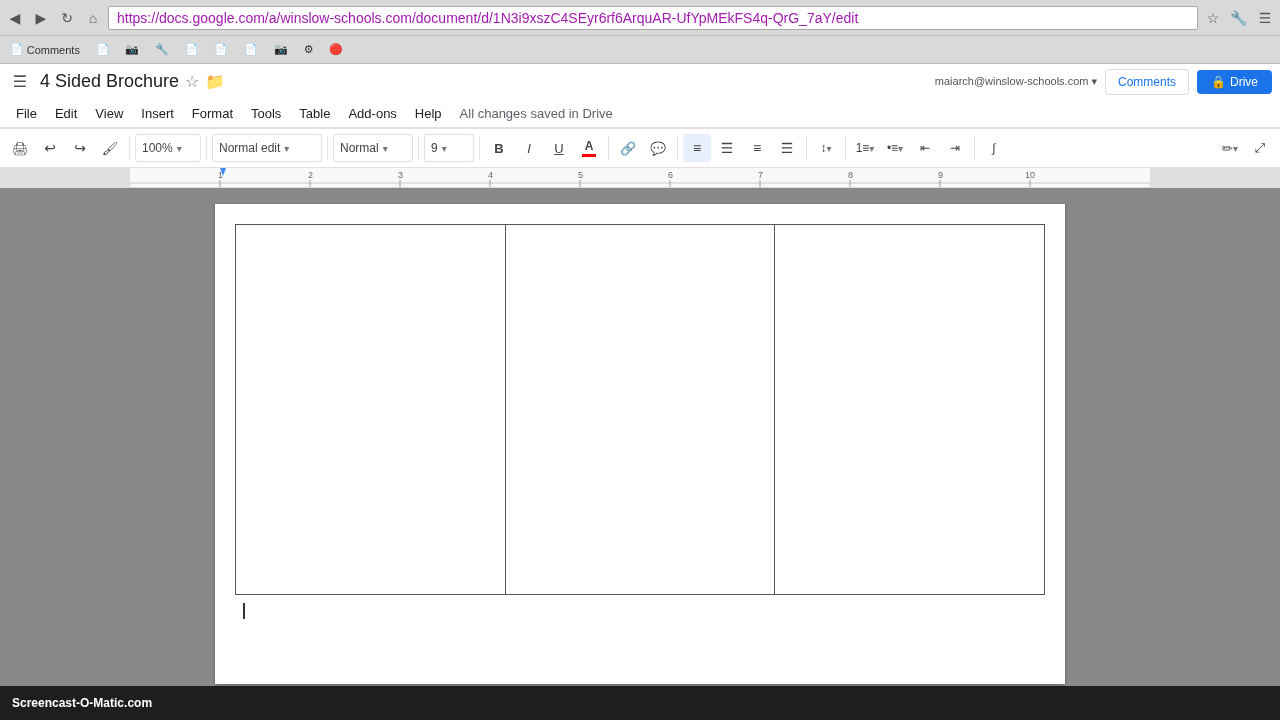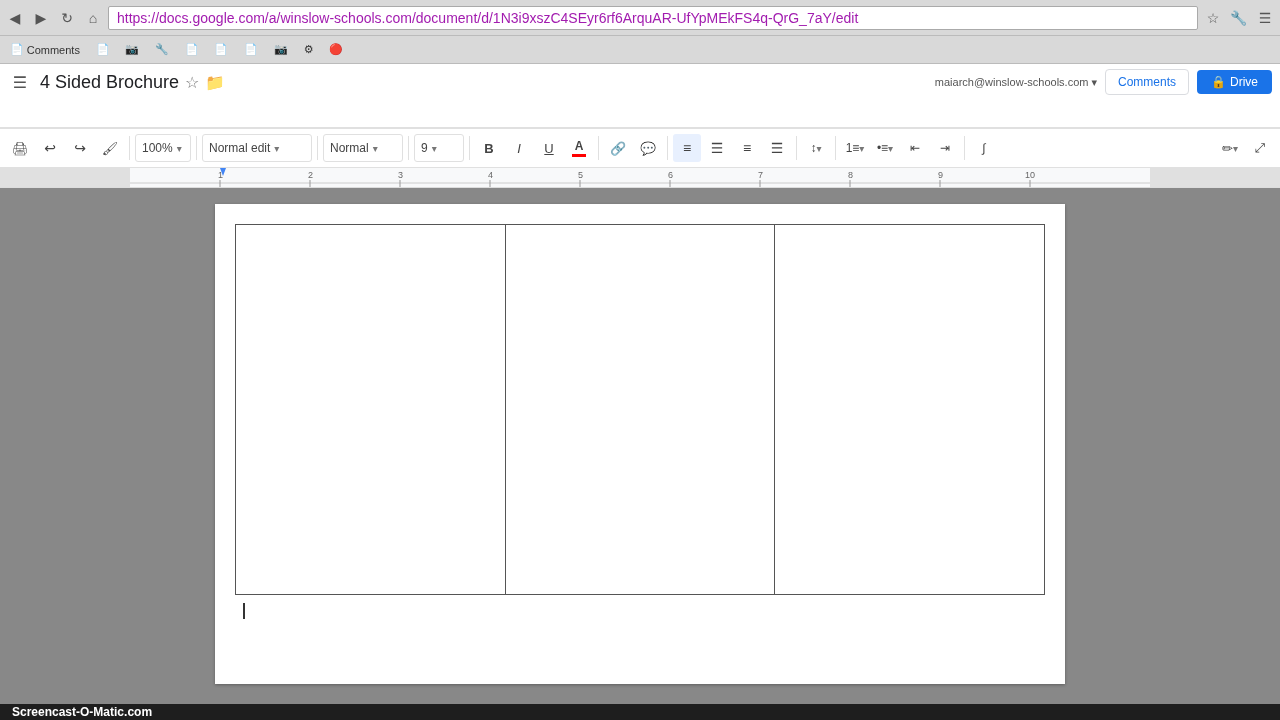--- a/index.html
+++ b/index.html
@@ -52,40 +52,40 @@
     
     .toolbar { height: 40px; background: white; border-bottom: 1px solid #e0e0e0; display: flex; align-items: center; padding: 0 6px; gap: 2px; border-top: 1px solid #e0e0e0; }
 
     .toolbar-btn { width: 28px; height: 28px; border: none; background: transparent; cursor: pointer; display: flex; align-items: center; justify-content: center; font-size: 13px; color: #444; border-radius: 3px; }
     .toolbar-btn.active { background: #e8f0fe; }
 
     .toolbar-separator { width: 1px; height: 24px; background: #e0e0e0; margin: 0 3px; }
 
     .toolbar-dropdown { height: 28px; border: 1px solid #e0e0e0; border-radius: 3px; background: white; display: flex; align-items: center; padding: 0 6px; gap: 4px; cursor: pointer; font-size: 12px; color: #444; white-space: nowrap; }
 
-    .zoom-dropdown { width: 56px; }
+    .zoom-dropdown { width: 66px; }
     .style-dropdown { width: 110px; }
     .font-dropdown { width: 80px; }
     .size-dropdown { width: 50px; }
 
     
     .ruler { height: 20px; background: #f8f8f8; border-bottom: 1px solid #ddd; position: relative; overflow: hidden; }
 
     
     .main-content { flex: 1; display: flex; overflow: hidden; background: #888; }
 
     .left-sidebar { width: 130px; background: #888; flex-shrink: 0; }
     .right-sidebar { width: 130px; background: #888; flex-shrink: 0; }
 
     .page-area { flex: 1; background: #888; display: flex; align-items: flex-start; justify-content: center; padding-top: 16px; overflow: auto; }
 
     .page { width: 850px; min-height: 480px; background: white; box-shadow: 0 1px 3px rgba(0,0,0,0.3); position: relative; padding: 20px; }
 
     
-    .bottom-bar { height: 16px; background: #1e1e1e; display: flex; align-items: center; padding: 0 12px; }
+    .bottom-bar { height: 34px; background: #1e1e1e; display: flex; align-items: center; padding: 0 12px; }
     .bottom-text { font-size: 12px; color: white; font-weight: bold; }
     .icon-bold { font-weight: bold; font-size: 13px; }
     .icon-italic { font-style: italic; font-size: 13px; }
     .icon-underline { text-decoration: underline; font-size: 13px; }
     .chevron { font-size: 10px; color: #777; }
 
     .toolbar-text-color { display: flex; flex-direction: column; align-items: center; gap: 1px; }
     .toolbar-text-color .letter { font-size: 12px; font-weight: bold; }
     .toolbar-text-color .color-bar { width: 14px; height: 3px; background: red; }
   </style>
@@ -160,20 +160,32 @@
           <button class="comments-btn">
             <span>Comments</span>
           </button>
           <button class="share-btn">
             <span style="font-size:12px;">🔒</span>
             <span>Drive</span>
           </button>
         </div>
       </div>
 
+      <div class="menu-bar">
+        <span class="menu-item">File</span>
+        <span class="menu-item">Edit</span>
+        <span class="menu-item">View</span>
+        <span class="menu-item">Insert</span>
+        <span class="menu-item">Format</span>
+        <span class="menu-item">Tools</span>
+        <span class="menu-item">Table</span>
+        <span class="menu-item">Add-ons</span>
+        <span class="menu-item">Help</span>
+        <span class="save-status">All changes saved in Drive</span>
+      </div>
     </div>
 
     <div class="toolbar">
 
       <button class="toolbar-btn">
         <span>🖨</span>
       </button>
 
       <button class="toolbar-btn">
         <span style="font-size:14px;">↩</span>

